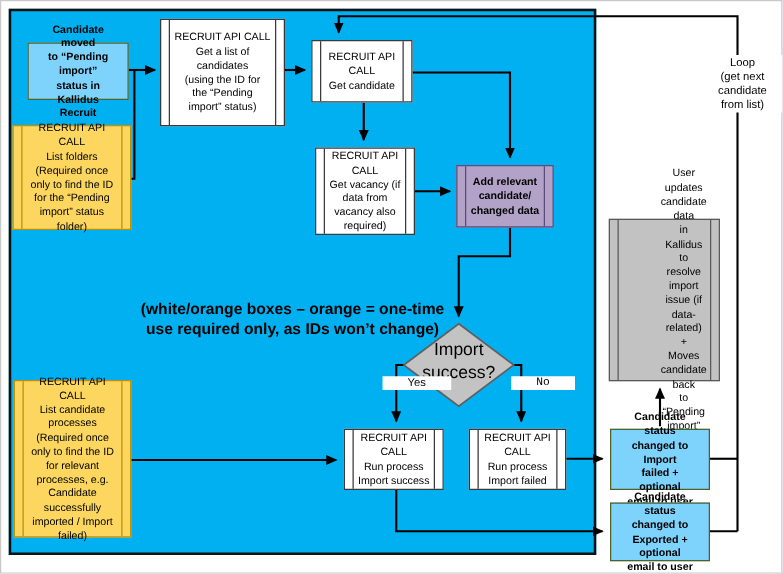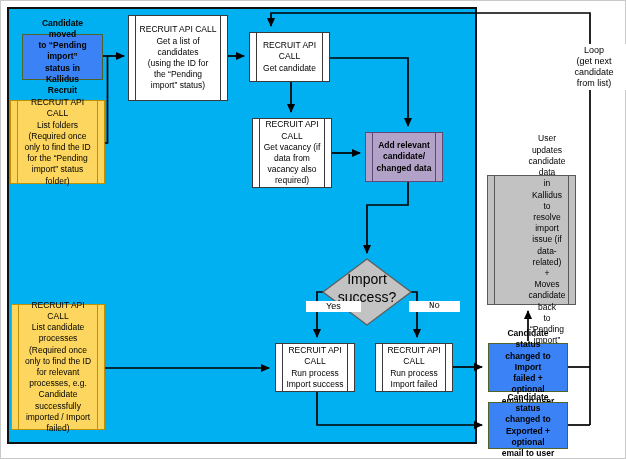--- a/index.html
+++ b/index.html
@@ -30,21 +30,21 @@
     padding:2px 9px;
     z-index:3;
   }
   .bars::before,.bars::after{
     content:"";position:absolute;top:0;bottom:0;width:1px;background:var(--bc);
   }
   .bars::before{left:6px;}
   .bars::after{right:6px;}
   .white{background:#ffffff;border:1.2px solid #3a3a3a;--bc:#3a3a3a;}
   .yellow{background:#FCD65F;border:1.2px solid #BF9000;--bc:#BF9000;}
-  .green{background:#3b82f6;border:1.2px solid #4F6228;font-weight:bold;}
+  .green{background:#7dd3fc;border:1.2px solid #4F6228;font-weight:bold;}
   .purple{background:#B2A2C7;border:1.2px solid #5F497A;--bc:#5F497A;font-weight:bold;}
   .gray{background:#C2C2C2;border:1.2px solid #595959;--bc:#595959;}
   .floating-label{
     position:absolute;z-index:4;color:#000;text-align:center;white-space:pre-line;
   }
   #note-label{font-weight:bold;font-size:12.5px;line-height:1.3;}
   #loop-label{font-size:9px;line-height:1.22;background:#ffffff;padding:1px 0;}
   #decision-label{font-size:14px;line-height:1.3;}
   .yn{font-size:9px;background:#ffffff;padding:0 20px;line-height:1.2;z-index:4;position:absolute;}
 </style>
@@ -169,20 +169,22 @@
 processes
 (Required once
 only to find the ID
 for relevant
 processes, e.g.
 Candidate
 successfully
 imported / Import
 failed)</div>
 
+  <div class="floating-label" id="note-label" style="left:90px;top:239px;width:288px;">(white/orange boxes – orange = one-time
+use required only, as IDs won’t change)</div>
 
   <div class="floating-label" id="decision-label" style="left:337px;top:270px;width:60px;">Import
 success?</div>
 
   <div class="floating-label" id="loop-label" style="left:558px;top:44px;width:72px;">Loop
 (get next
 candidate
 from list)</div>
 
   <div class="yn" style="left:306px;top:301px;">Yes</div>

